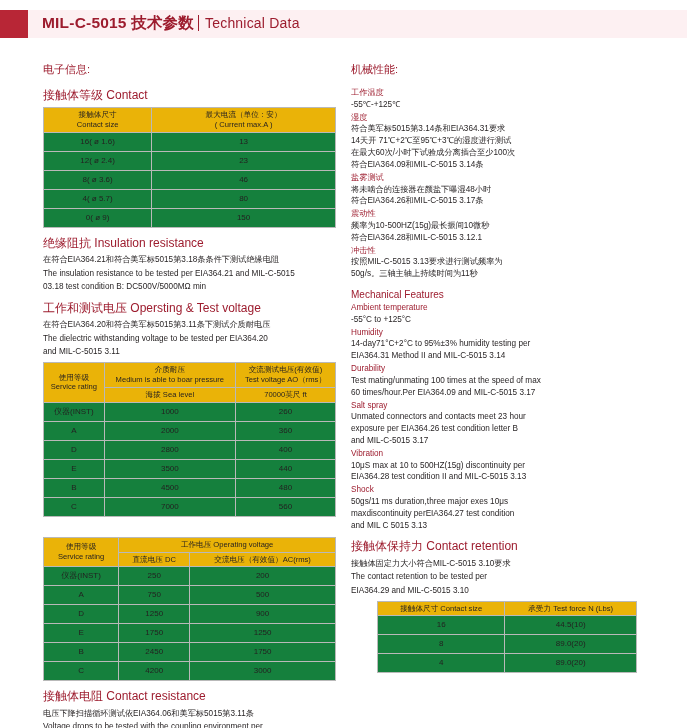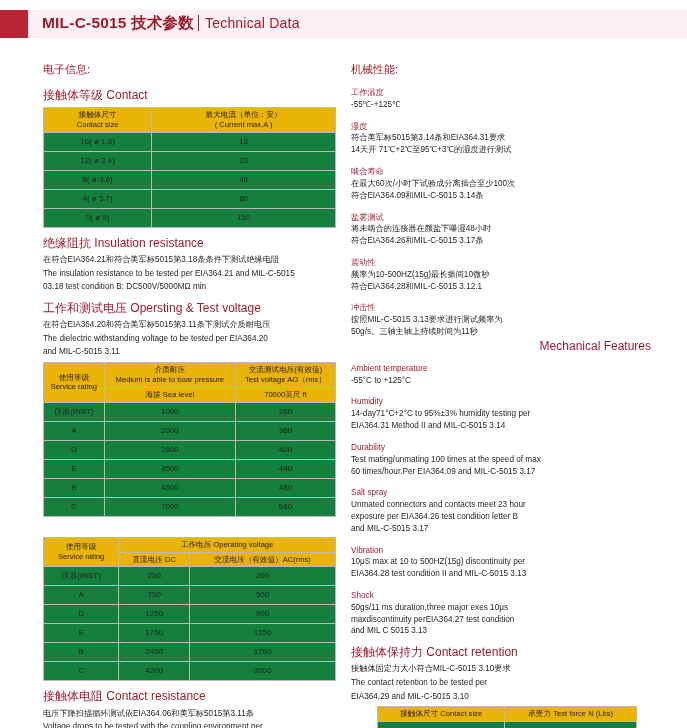--- a/index.html
+++ b/index.html
@@ -136,30 +136,29 @@
   .th2 {
     font-size: 7.4px;
   }
   
   .feat {
     font-size: 8.2px;
     line-height: 1.44;
   }
   .feat .k {
     color: #9d1c2e;
-    margin-top: 10px;
+    margin-top: 1px;
   }
   .feat .v {
     color: #231f20;
   }
   .mech-en-title {
     color: #9d1c2e;
-    font-size: 12px;
-    margin: 1px 0 2px 0;
-    text-align: right;
+    font-size: 10px;
+    margin: 9px 0 2px 0;
   }
 </style>
 </head>
 <body>
 
 <div class="page">
 
   <div class="header">
     <div class="header-band"></div>
     <div class="header-accent"></div>
@@ -351,21 +350,20 @@
       <div class="sec-title">机械性能:</div>
 
       <div class="feat">
         <div class="k">工作温度</div>
         <div class="v">-55℃-+125℃</div>
 
         <div class="k">湿度</div>
         <div class="v">符合美军标5015第3.14条和EIA364.31要求</div>
         <div class="v">14天开 71℃+2℃至95℃+3℃的湿度进行测试</div>
 
-        <div class="k">啮合寿命</div>
         <div class="v">在最大60次/小时下试验成分离插合至少100次</div>
         <div class="v">符合EIA364.09和MIL-C-5015 3.14条</div>
 
         <div class="k">盐雾测试</div>
         <div class="v">将未啮合的连接器在颜盐下曝湿48小时</div>
         <div class="v">符合EIA364.26和MIL-C-5015 3.17条</div>
 
         <div class="k">震动性</div>
         <div class="v">频率为10-500HZ(15g)最长振间10微秒</div>
         <div class="v">符合EIA364.28和MIL-C-5015 3.12.1</div>
@@ -418,24 +416,20 @@
             <td>接触体尺寸 Contact size</td>
             <td>承受力 Test force N (Lbs)</td>
           </tr>
         </thead>
         <tbody>
           <tr>
               <td>16</td>
               <td>44.5(10)</td>
             </tr>
           <tr>
-              <td>12</td>
-              <td>66.7(15)</td>
-            </tr>
-          <tr>
               <td>8</td>
               <td>89.0(20)</td>
             </tr>
           <tr>
               <td>4</td>
               <td>89.0(20)</td>
             </tr>
 
         </tbody>
       </table>

